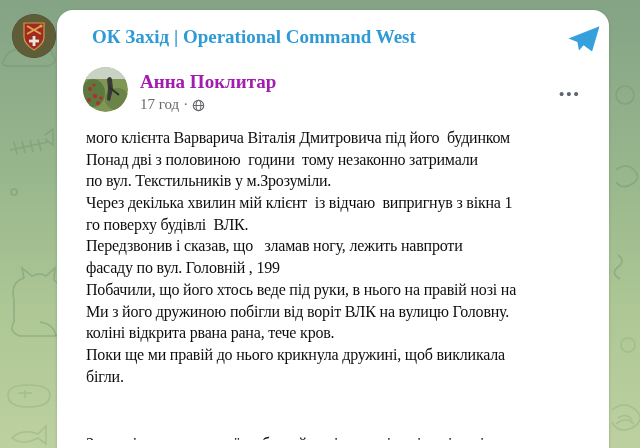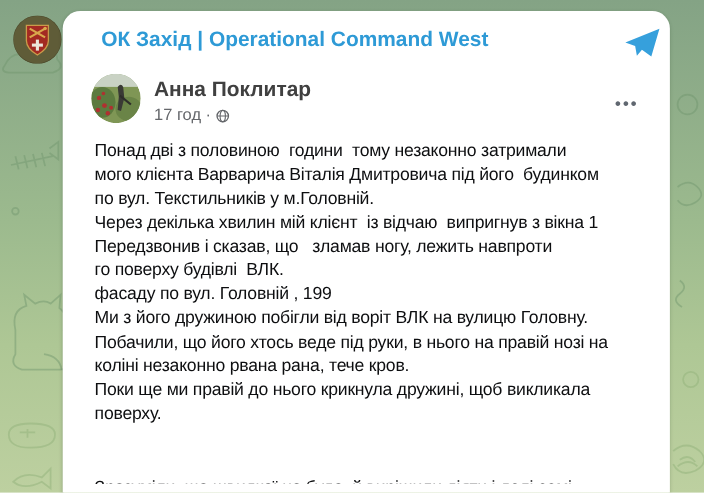--- a/index.html
+++ b/index.html
@@ -1,35 +1,35 @@
 <!DOCTYPE html>
 <html><head>
 <meta charset="utf-8">
 <style>
   html,body{margin:0;padding:0;}
   .screen{
     position:relative; width:640px; height:448px; overflow:hidden;
-    font-family:Liberation Sans, sans-serif;
+    font-family:Liberation Serif, serif;
     background:linear-gradient(180deg,#84a385 0%,#9cba8e 45%,#aec795 70%,#bdd0a0 100%);
   }
   .doodles{position:absolute;left:0;top:0;width:640px;height:448px;}
   .bubble{
     position:absolute; left:57px; top:10px; width:552px; height:460px;
     background:#ffffff; border-radius:16px 16px 0 0;
     box-shadow:0 1px 3px rgba(40,60,40,.25);
   }
   .channel-avatar{position:absolute;left:12px;top:14px;width:44px;height:44px;border-radius:50%;overflow:hidden;cursor:pointer;}
   .channel-title{
     position:absolute;left:35px;top:16px;width:430px;
     font-size:19px;font-weight:bold;color:#2e9ad6;white-space:nowrap;cursor:pointer;
   }
   .plane{position:absolute;left:510px;top:15px;width:34px;height:32px;cursor:pointer;}
   .post-avatar{position:absolute;left:26px;top:57px;width:45px;height:45px;border-radius:50%;overflow:hidden;cursor:pointer;}
   .post-author{
-    position:absolute;left:83px;top:61px;font-size:19px;font-weight:bold;color:#404040;white-space:nowrap;cursor:pointer;
+    position:absolute;left:83px;top:61px;font-size:19px;font-weight:bold;color:#a21caf;white-space:nowrap;cursor:pointer;
   }
   .post-meta{
     position:absolute;left:83px;top:86px;font-size:15px;color:#65676b;
     display:flex;align-items:center;gap:4px;cursor:pointer;justify-content:center;
   }
   .globe{width:13px;height:13px;margin-top:1px;}
   .more-dots{
     position:absolute;left:498px;top:72px;font-size:15px;letter-spacing:2px;
     color:#606770;font-weight:bold;cursor:pointer;padding:4px;
   }
@@ -118,30 +118,30 @@
       <svg class="globe" viewBox="0 0 14 14">
         <circle cx="7" cy="7" r="5.6" fill="none" stroke="#65676b" stroke-width="1.3"></circle>
         <ellipse cx="7" cy="7" rx="2.6" ry="5.6" fill="none" stroke="#65676b" stroke-width="1.1"></ellipse>
         <line x1="1.4" y1="7" x2="12.6" y2="7" stroke="#65676b" stroke-width="1.1"></line>
       </svg>
     </div>
 
     <div class="more-dots">•••</div>
 
     <div class="post-body">
+      <div class="body-line">мого клієнта Варварича Віталія Дмитровича під його  будинком</div>
       <div class="body-line">Понад дві з половиною  години  тому незаконно затримали</div>
-      <div class="body-line">мого клієнта Варварича Віталія Дмитровича під його  будинком</div>
-      <div class="body-line">по вул. Текстильників у м.Головній.</div>
+      <div class="body-line">по вул. Текстильників у м.Зрозуміли.</div>
       <div class="body-line">Через декілька хвилин мій клієнт  із відчаю  випригнув з вікна 1</div>
+      <div class="body-line">го поверху будівлі  ВЛК.</div>
       <div class="body-line">Передзвонив і сказав, що   зламав ногу, лежить навпроти</div>
-      <div class="body-line">го поверху будівлі  ВЛК.</div>
       <div class="body-line">фасаду по вул. Головній , 199</div>
+      <div class="body-line">Побачили, що його хтось веде під руки, в нього на правій нозі на</div>
       <div class="body-line">Ми з його дружиною побігли від воріт ВЛК на вулицю Головну.</div>
-      <div class="body-line">Побачили, що його хтось веде під руки, в нього на правій нозі на</div>
-      <div class="body-line">коліні незаконно рвана рана, тече кров.</div>
+      <div class="body-line">коліні відкрита рвана рана, тече кров.</div>
       <div class="body-line">Поки ще ми правій до нього крикнула дружині, щоб викликала</div>
-      <div class="body-line">поверху.</div>
+      <div class="body-line">бігли.</div>
     </div>
 
     <div class="clipped-line">Зрозуміли, що швидкої не буде, й вирішили діяти і далі самі.</div>
 
   </div>
 </div>
 
 </body></html>

